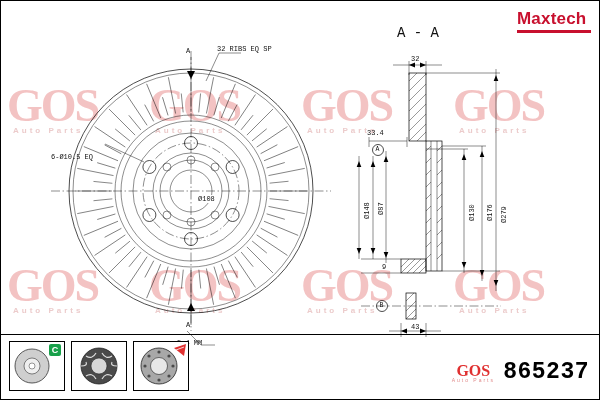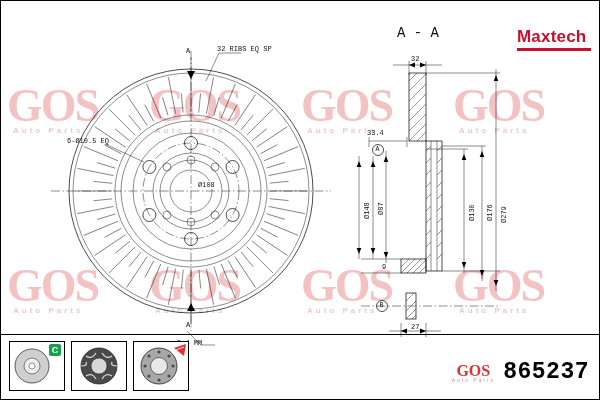--- a/index.html
+++ b/index.html
@@ -5,21 +5,21 @@
   html,body{margin:0;padding:0;}
   body{width:600px;height:400px;background:#ffffff;font-family:"Liberation Sans",sans-serif;overflow:hidden;}
   #page{position:relative;width:600px;height:400px;box-sizing:border-box;border:1px solid #000;}
 
   
   .wm{position:absolute;font-family:"Liberation Serif",serif;font-weight:bold;color:#f2b9b9;opacity:.85;pointer-events:none;user-select:none;white-space:nowrap;}
   .wm .big{font-size:46px;letter-spacing:-2px;}
   .wm .sub{font-size:8px;letter-spacing:3px;color:#e9c3c3;font-family:"Liberation Sans",sans-serif;display:block;margin-top:-6px;margin-left:6px;}
 
   
-  .brand{position:absolute;right:8px;top:8px;text-align:left;margin-top:18px;}
+  .brand{position:absolute;right:8px;top:8px;text-align:left;}
   .brand .bn{font-size:17px;font-weight:bold;color:#c8102e;font-family:"Liberation Sans",sans-serif;letter-spacing:.2px;}
   .brand .bl{display:block;height:3px;background:#c8102e;margin-top:1px;width:74px;}
 
   
   .lab{position:absolute;font-size:7.5px;color:#111;font-family:"Liberation Sans",sans-serif;white-space:nowrap;}
   .lab.mono{font-family:"Liberation Mono",monospace;font-size:7px;}
   .vert{transform:rotate(-90deg);transform-origin:left top;}
 
   
   .footer{position:absolute;left:0;right:0;bottom:0;height:64px;border-top:1px solid #000;}
@@ -422,32 +422,32 @@
       <g class="dim">
         <line x1="425" y1="72" x2="499" y2="72"></line>
         <line x1="441" y1="270" x2="499" y2="270"></line>
         <line x1="441" y1="145" x2="485" y2="145"></line>
         <line x1="425" y1="148" x2="467" y2="148"></line>
       </g>
     </g>
   </svg>
 
   <div class="lab mono" style="left:216px;top:44px;">32 RIBS EQ SP</div>
-  <div class="lab mono" style="left:50px;top:136px;margin-left:16px;">6-Ø10.5 EQ</div>
-  <div class="lab mono" style="left:196px;top:180px;background:#fff;padding:0 1px;text-align:center;">Ø108</div>
+  <div class="lab mono" style="left:50px;top:152px;">6-Ø10.5 EQ</div>
+  <div class="lab mono" style="left:196px;top:194px;background:#fff;padding:0 1px;text-align:center;">Ø108</div>
   <div class="lab mono" style="left:185px;top:46px;">A</div>
   <div class="lab mono" style="left:185px;top:320px;">A</div>
   <div class="lab mono" style="left:176px;top:338px;">5.4 MM</div>
 
   <div class="lab mono" style="left:396px;top:24px;font-size:14px;">A - A</div>
 
   <div class="lab mono" style="left:410px;top:54px;">32</div>
   <div class="lab mono" style="left:366px;top:128px;">33.4</div>
   <div class="lab mono" style="left:381px;top:262px;">9</div>
-  <div class="lab mono" style="left:410px;top:322px;">27</div>
+  <div class="lab mono" style="left:410px;top:322px;">43</div>
 
   <div class="lab mono vert" style="left:362px;top:218px;">Ø148</div>
   <div class="lab mono vert" style="left:376px;top:214px;">Ø87</div>
   <div class="lab mono vert" style="left:467px;top:220px;">Ø130</div>
   <div class="lab mono vert" style="left:485px;top:220px;">Ø176</div>
   <div class="lab mono vert" style="left:499px;top:222px;">Ø279</div>
 
   <div class="lab mono" style="left:374.5px;top:145px;font-size:6.5px;">A</div>
   <div class="lab mono" style="left:378.5px;top:301px;font-size:6.5px;">B</div>
 

